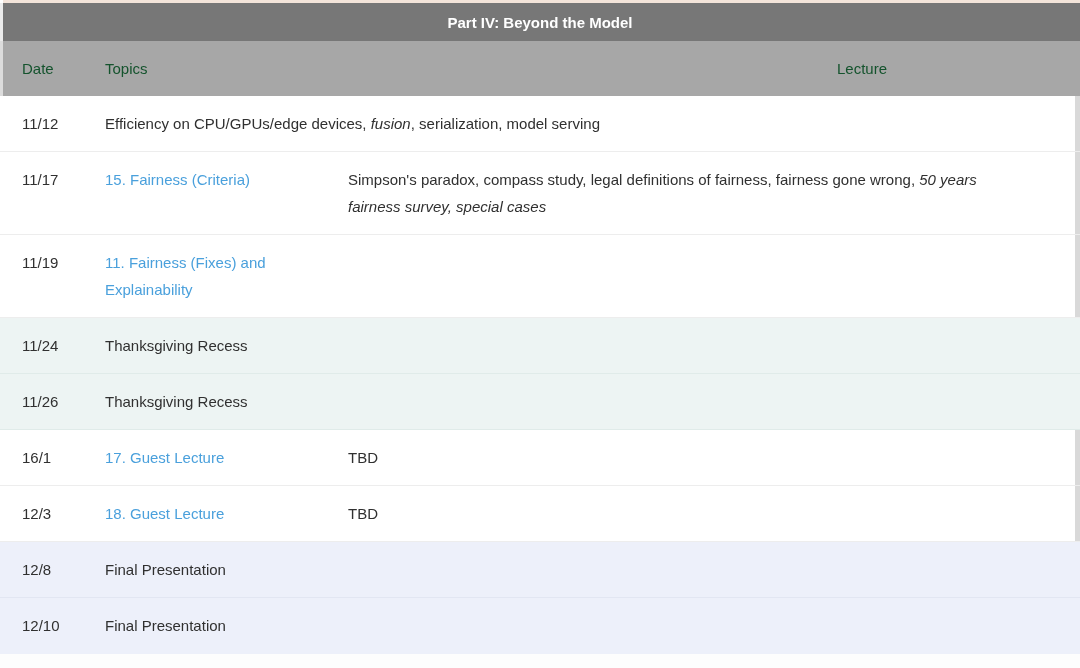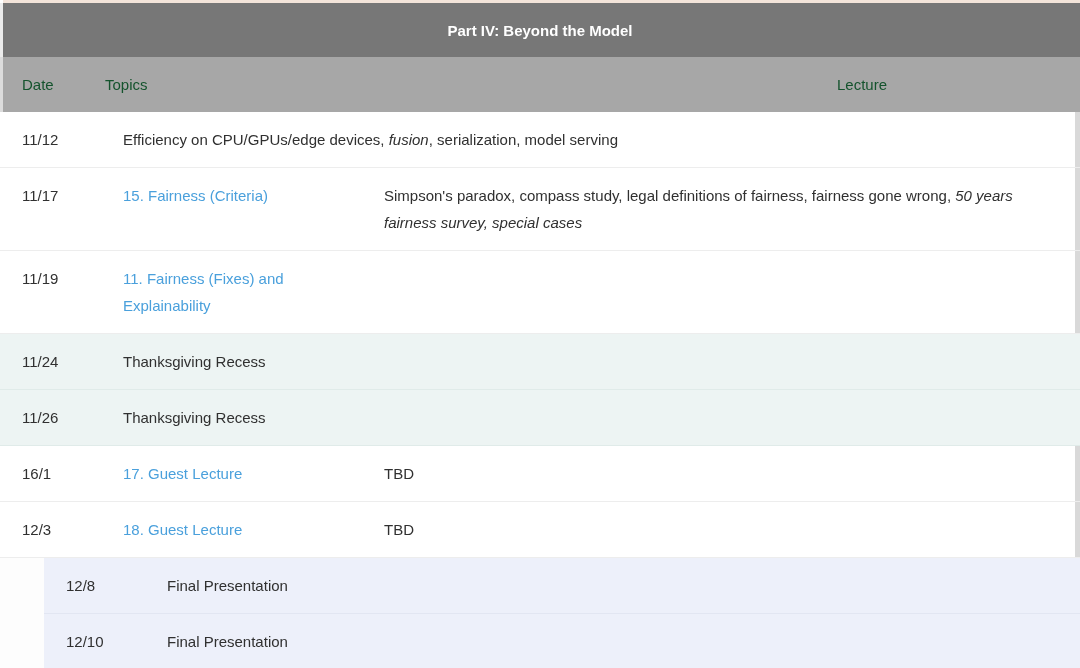--- a/index.html
+++ b/index.html
@@ -13,46 +13,45 @@
     font-family: "Liberation Sans", "DejaVu Sans", sans-serif;
     font-size: 15px;
     color: var(--text, #303030);
   }
   .top-strip {
     height: 3px;
     background: var(--topStrip, #f3e4da);
     box-shadow: inset 3px 0 0 #ffffff;
   }
   .title-bar {
-    height: 54px;
+    height: 38px;
     background: var(--titleBg, #777777);
     color: #ffffff;
     font-weight: bold;
     display: flex;
     align-items: center;
     justify-content: center;
     box-shadow: inset 3px 0 0 rgba(255,255,255,0.85);
   }
   .header-row {
     height: 55px;
     background: var(--headerBg, #a7a7a7);
     color: #14532d;
     display: flex;
     align-items: center;
     box-shadow: inset 3px 0 0 rgba(255,255,255,0.6);
   }
   .row {
     display: flex;
     align-items: flex-start;
     min-height: 56px;
-    gap: 18px;
   }
   .row.white   { background: #ffffff; border-bottom: 1px solid #ededed; box-shadow: inset -5px 0 0 #d9d9d9; }
   .row.green   { background: var(--tintGreen, #edf4f3); border-bottom: 1px solid #e0ebe9; }
-  .row.lavender{ background: var(--tintLavender, #edf0fa); border-bottom: 1px solid #e2e6f2; margin-left: 44px; }
+  .row.lavender{ background: var(--tintLavender, #edf0fa); border-bottom: 1px solid #e2e6f2; }
   .row:last-child { border-bottom: none; }
   .cell { line-height: 27px; padding-top: 14px; padding-bottom: 14px; }
   .cell.date   { width: 105px; padding-left: 22px; flex: 0 0 auto; }
   .cell.lecture{ width: 243px; padding-right: 55px; flex: 0 0 auto; }
   .cell.topics { flex: 1 1 auto; padding-right: 55px; }
   .header-row .cell { padding-top: 0; padding-bottom: 0; }
   .lecture-link {
     color: var(--link, #4aa0dc);
     text-decoration: none;
     cursor: pointer;

